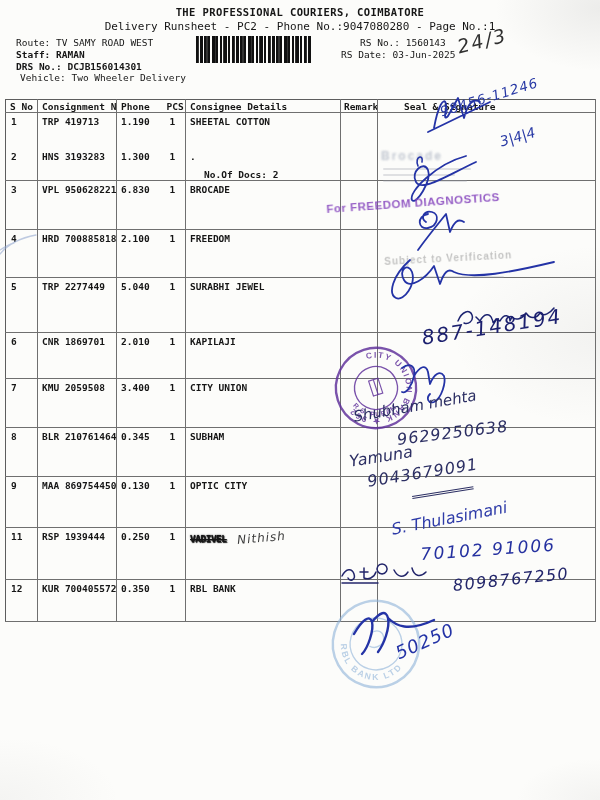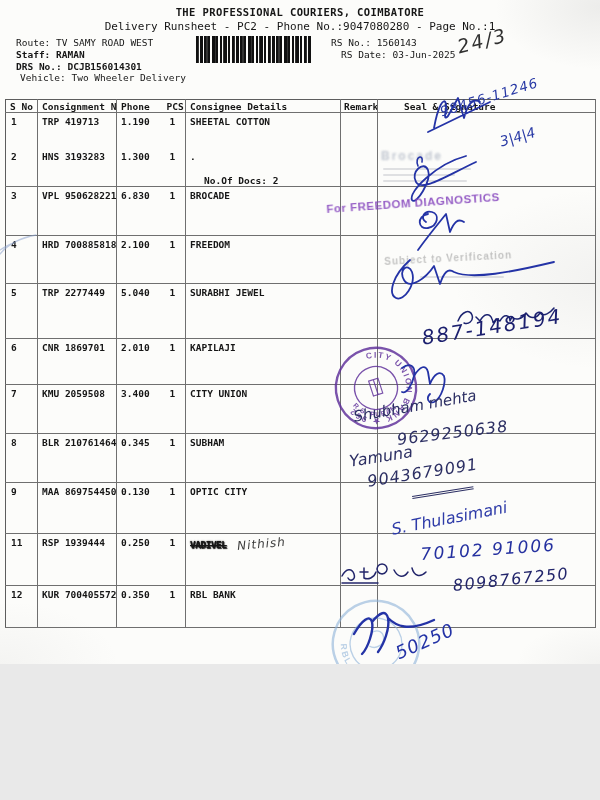--- a/index.html
+++ b/index.html
@@ -1,16 +1,16 @@
 <!DOCTYPE html>
 <html><head>
 <meta charset="utf-8">
 <style>
   html,body{margin:0;padding:0;background:#e9e9e9;}
-  .page{position:relative;width:600px;height:664px;background:#fcfcfa;overflow:hidden;
+  .page{position:relative;width:600px;height:800px;background:#fcfcfa;overflow:hidden;
         font-family:"DejaVu Sans Mono","Liberation Mono",monospace;color:#161616;}
   .page::before{content:'';position:absolute;inset:0;pointer-events:none;
     background:
       radial-gradient(150px 90px at 100% 1%, rgba(130,130,130,.13), transparent 70%),
       radial-gradient(220px 130px at 101% 42%, rgba(140,140,140,.09), transparent 70%),
       radial-gradient(170px 90px at 0% 100%, rgba(150,150,150,.08), transparent 70%),
       radial-gradient(120px 60px at 100% 100%, rgba(150,150,150,.09), transparent 70%);}
 
   
   .doc-title{position:absolute;top:6px;left:0;width:100%;text-align:center;
@@ -29,21 +29,21 @@
   table.runsheet{position:absolute;left:5px;top:99px;width:590px;border-collapse:collapse;
     table-layout:fixed;border:1.4px solid #5d5d5d;}
   .runsheet th,.runsheet td{border-right:1px solid #6f6f6f;font-size:9.5px;font-weight:bold;
     text-align:left;vertical-align:top;padding:2px 0 0 4px;overflow:hidden;white-space:nowrap;}
   .runsheet thead tr{height:13px;}
   .runsheet thead th{border-bottom:1px solid #6f6f6f;padding-top:1px;}
   .runsheet td{border-bottom:1px solid #6f6f6f;padding-top:3px;}
   .runsheet tr.no-divider td{border-bottom:none;}
   .runsheet .no-right{border-right:none;}
   .runsheet th.seal-h{padding-left:26px;}
-  .cell-note{display:block;margin-top:13px;padding-left:14px;}
+  .cell-note{display:block;margin-top:7px;padding-left:14px;}
   .struck{text-decoration:line-through;text-shadow:0 0 1.5px #1a1a1a,.6px .6px .9px #1a1a1a;
           letter-spacing:-.5px;}
   .hw-inline{display:inline-block;font-family:"DejaVu Sans",sans-serif;font-style:italic;
      font-weight:normal;font-size:12px;color:#3b3b3b;margin-left:10px;transform:rotate(-5deg);
      letter-spacing:1px;}
 
   
   .overlay{position:absolute;inset:0;pointer-events:none;}
   .hw{position:absolute;font-family:"DejaVu Sans",sans-serif;font-style:italic;
       white-space:nowrap;transform-origin:left top;}
@@ -60,21 +60,21 @@
 
 <div class="page">
 
   <div class="doc-title">THE PROFESSIONAL COURIERS, COIMBATORE</div>
   <div class="doc-subtitle">Delivery Runsheet - PC2 - Phone No.:9047080280 - Page No.:1</div>
 
   <div class="meta" style="left:16px;top:37px;">Route: TV SAMY ROAD WEST</div>
   <div class="meta b" style="left:16px;top:49px;">Staff: RAMAN</div>
   <div class="meta b" style="left:16px;top:61px;">DRS No.: DCJB156014301</div>
   <div class="meta" style="left:20px;top:72px;">Vehicle: Two Wheeler Delivery</div>
-  <div class="meta" style="left:331px;top:37px;">RS No.: 1560143</div>
+  <div class="meta" style="left:360px;top:37px;">RS No.: 1560143</div>
   <div class="meta" style="left:341px;top:49px;">RS Date: 03-Jun-2025</div>
   <div class="barcode"></div>
 
   <table class="runsheet">
     <colgroup>
       <col style="width:32px">
         <col style="width:79px">
         <col style="width:46px">
         <col style="width:23px">
       <col style="width:155px">

